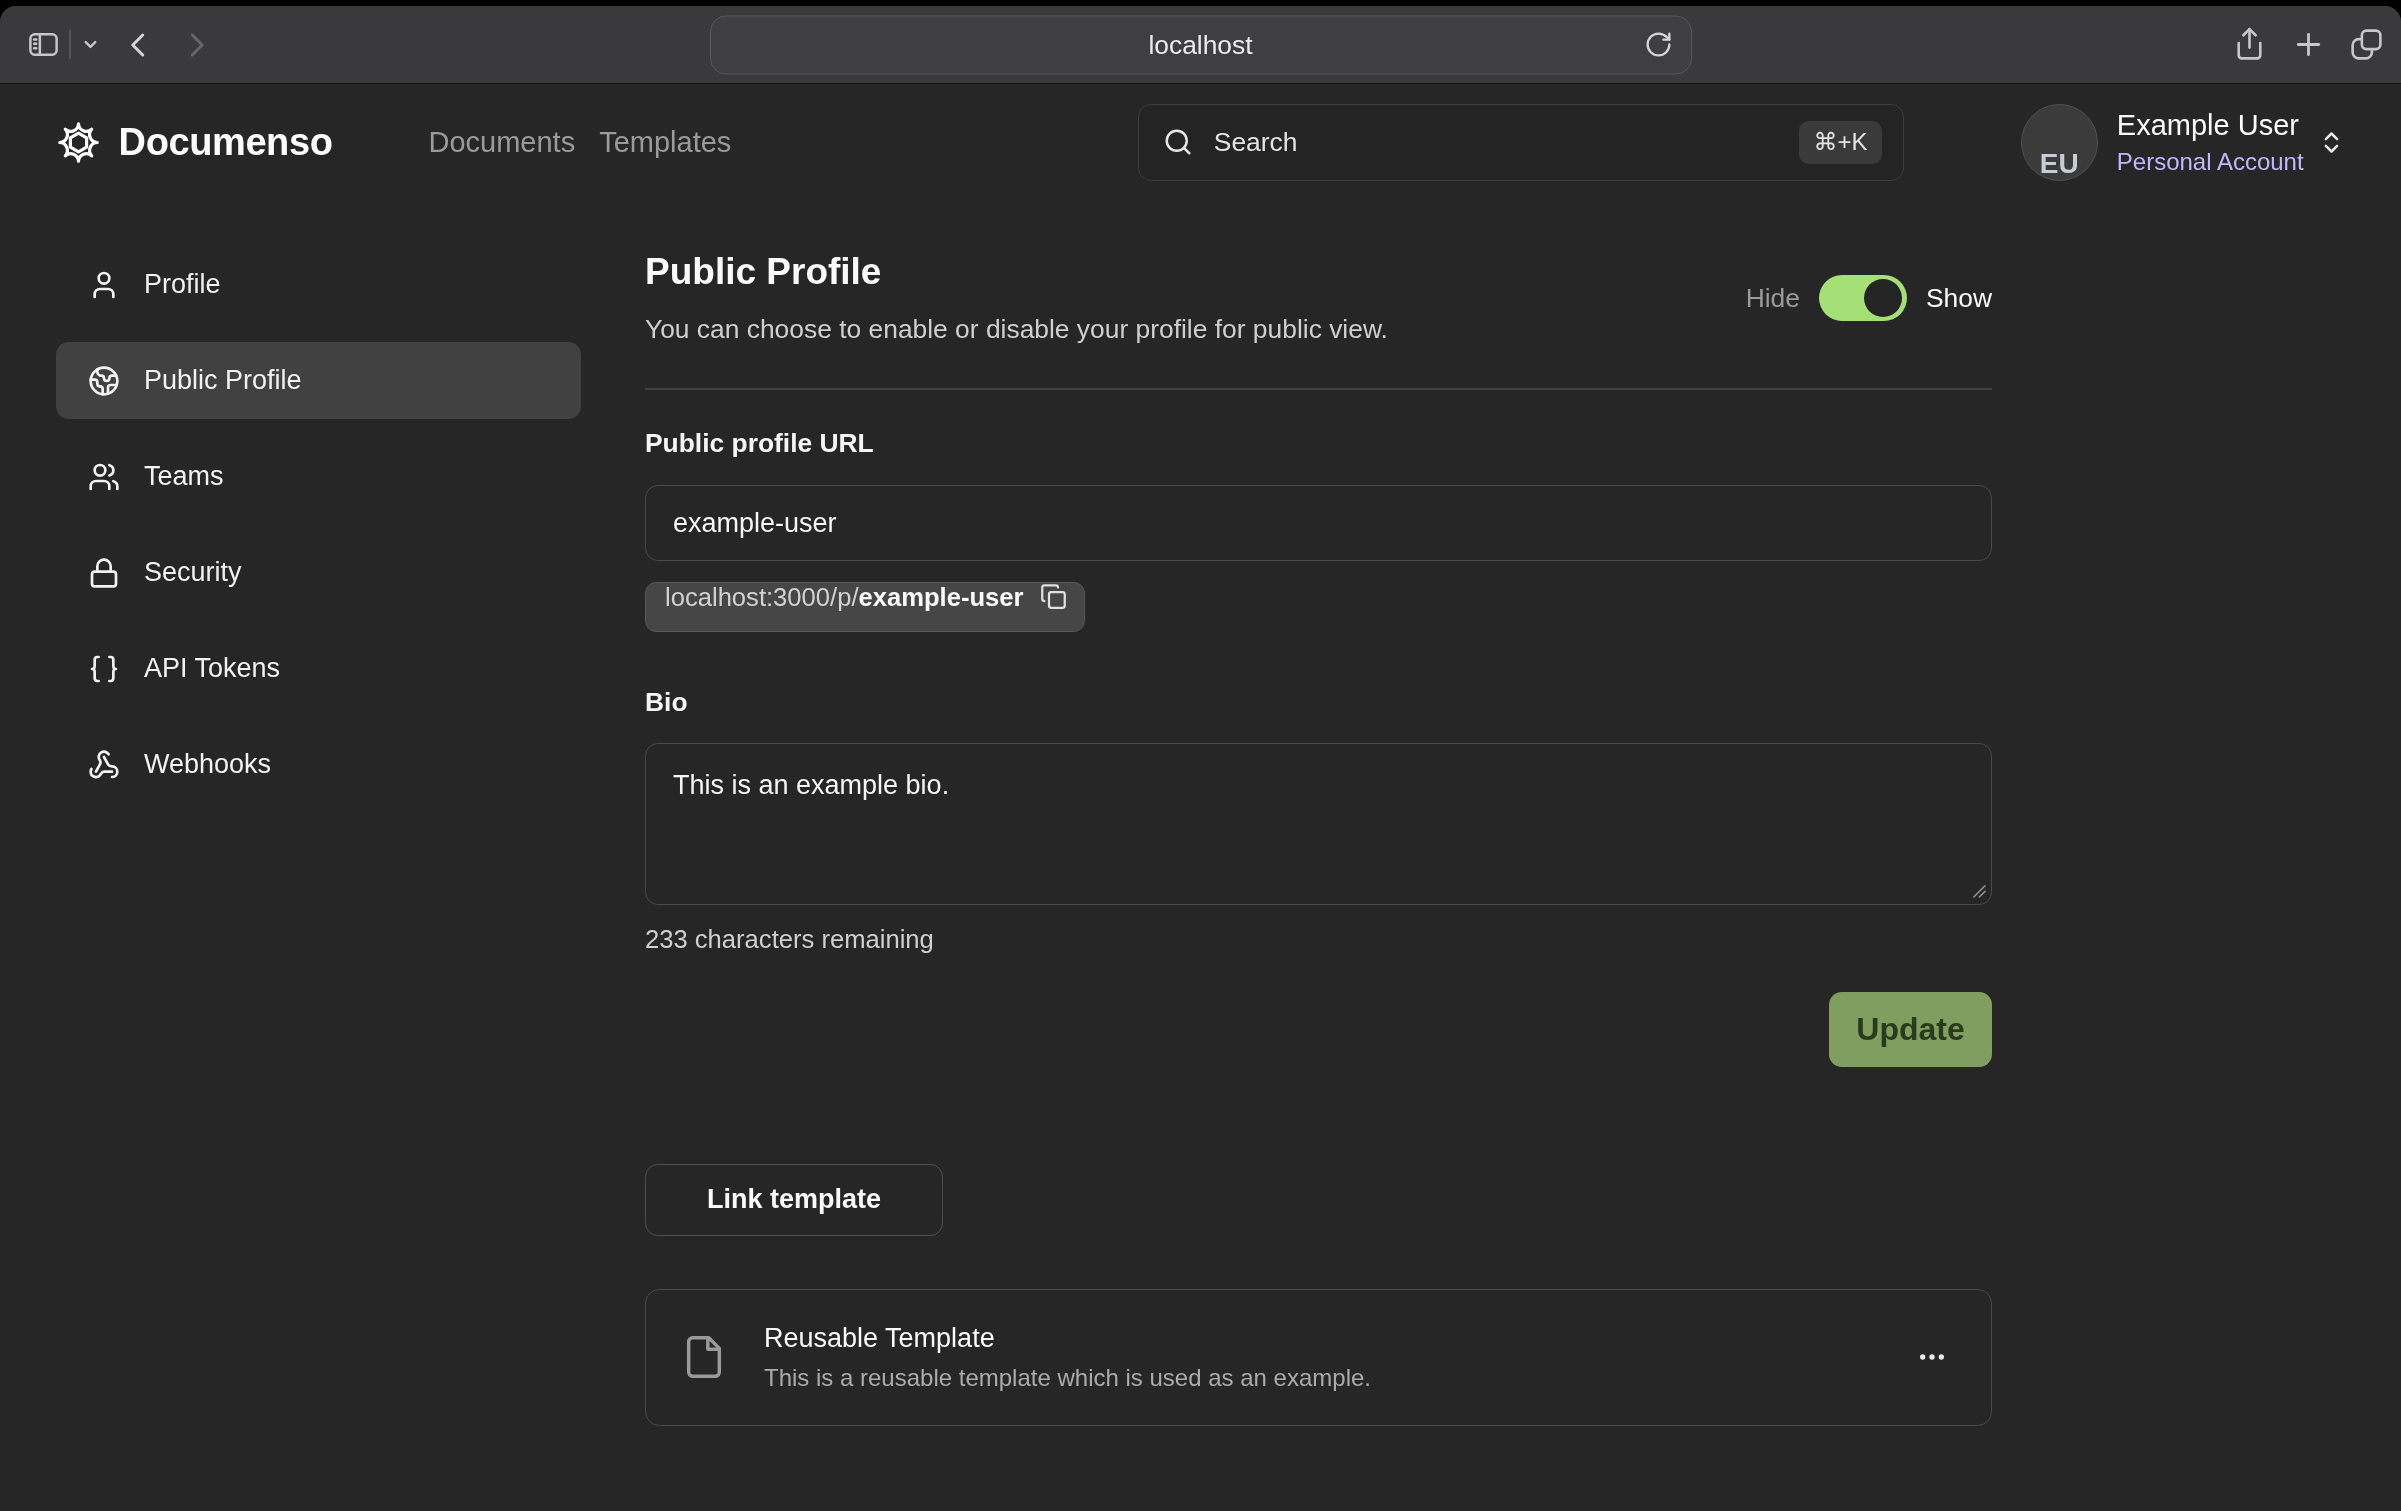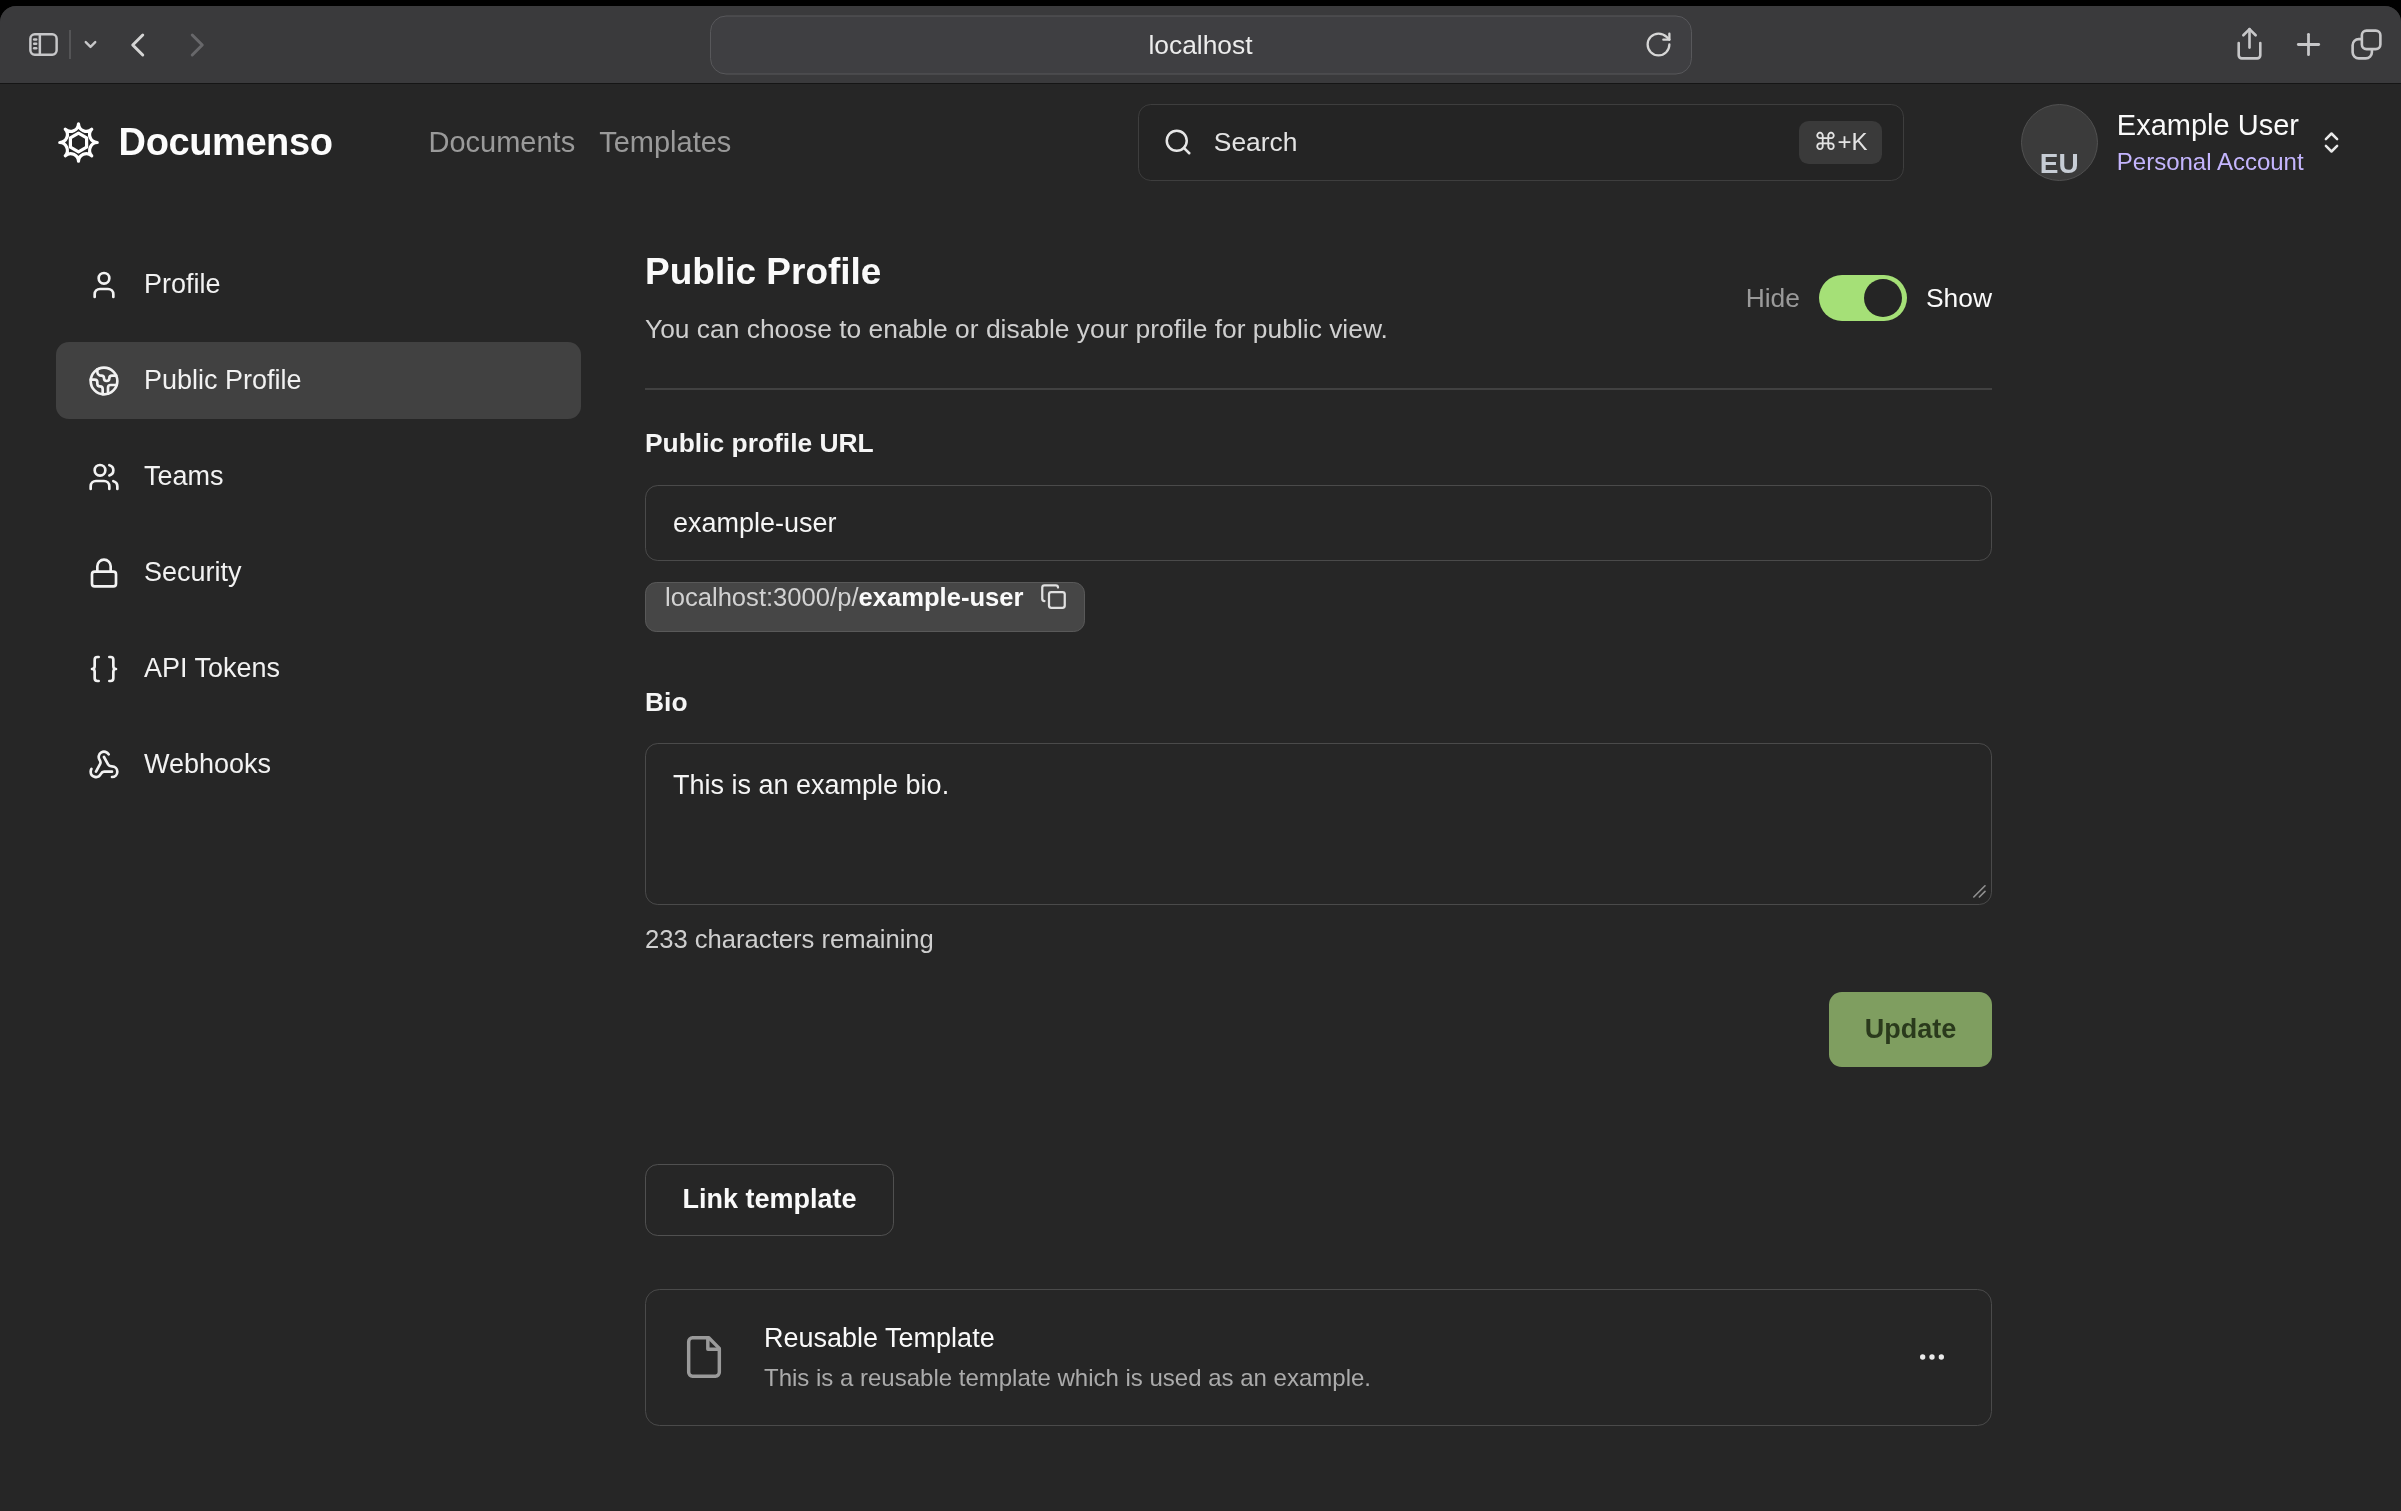--- a/index.html
+++ b/index.html
@@ -82,26 +82,26 @@
   .bio-wrap { position:relative; margin-top:25px; }
   .bio-area { display:block; width:1347px; height:162px; background:transparent; resize:none;
     border:1.6px solid #4a4a4a; border-radius:12.8px; padding:22.4px 27px; font-size:27px; color:#f5f5f5;
     font-family:inherit; outline:none; line-height:1.4; }
   .resize-handle { position:absolute; right:5.6px; bottom:7.2px; color:#909090; }
   .char-counter { margin-top:20px; font-size:25.6px; color:#cfcfcf; }
 
   .update-row { margin-top:38px; display:flex; justify-content:flex-end; }
   .update-btn { width:163px; height:75px; border:none; border-radius:12.8px;
     background:var(--update-green,#7f9e60); color:var(--update-text,#2a3a1c);
-    font-size:27px; font-weight:600; font-family:inherit; }
+    font-size:32px; font-weight:600; font-family:inherit; }
 
   .tpl-header { margin-top:74px; display:flex; justify-content:space-between; align-items:flex-start; }
   .tpl-title { font-size:32px; font-weight:600; color:#fafafa; }
   .tpl-desc { font-size:26.4px; color:#cfcfcf; margin-top:32px; line-height:40px; max-width:1048px; }
-  .link-tpl-btn { margin-top:22.4px; width:249px; height:72px; background:transparent;
+  .link-tpl-btn { margin-top:22.4px; width:298px; height:72px; background:transparent;
     border:1.6px solid #505050; border-radius:12.8px; color:#fafafa; font-size:27px; font-weight:600;
     font-family:inherit; }
 
   .tpl-card { margin-top:53px; height:137px; border:1.6px solid #4a4a4a; border-radius:14.4px;
     display:flex; align-items:center; padding:0 43px 0 35px; }
   .tpl-file-ic { color:#9a9a9a; flex:none; }
   .tpl-card-text { margin-left:37px; }
   .tpl-card-name { font-size:27px; font-weight:500; color:#fafafa; }
   .tpl-card-desc { font-size:24px; color:#ababab; margin-top:10.4px; }
   .tpl-menu { margin-left:auto; color:#eaeaea; display:flex; }

